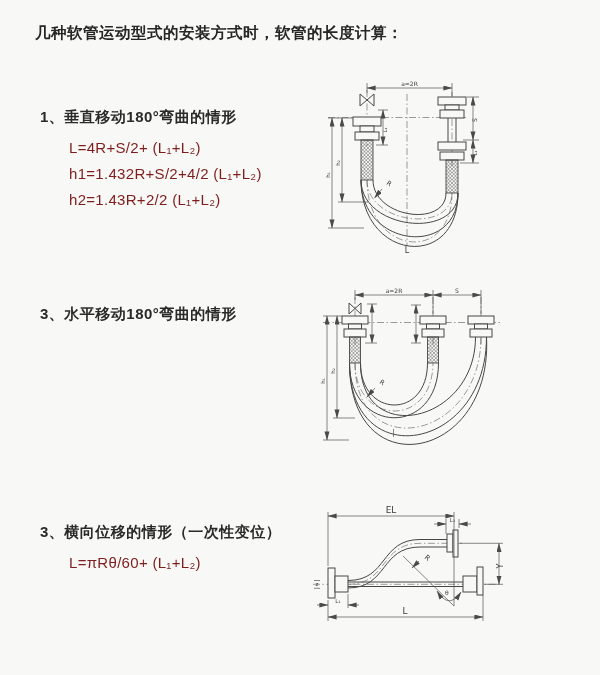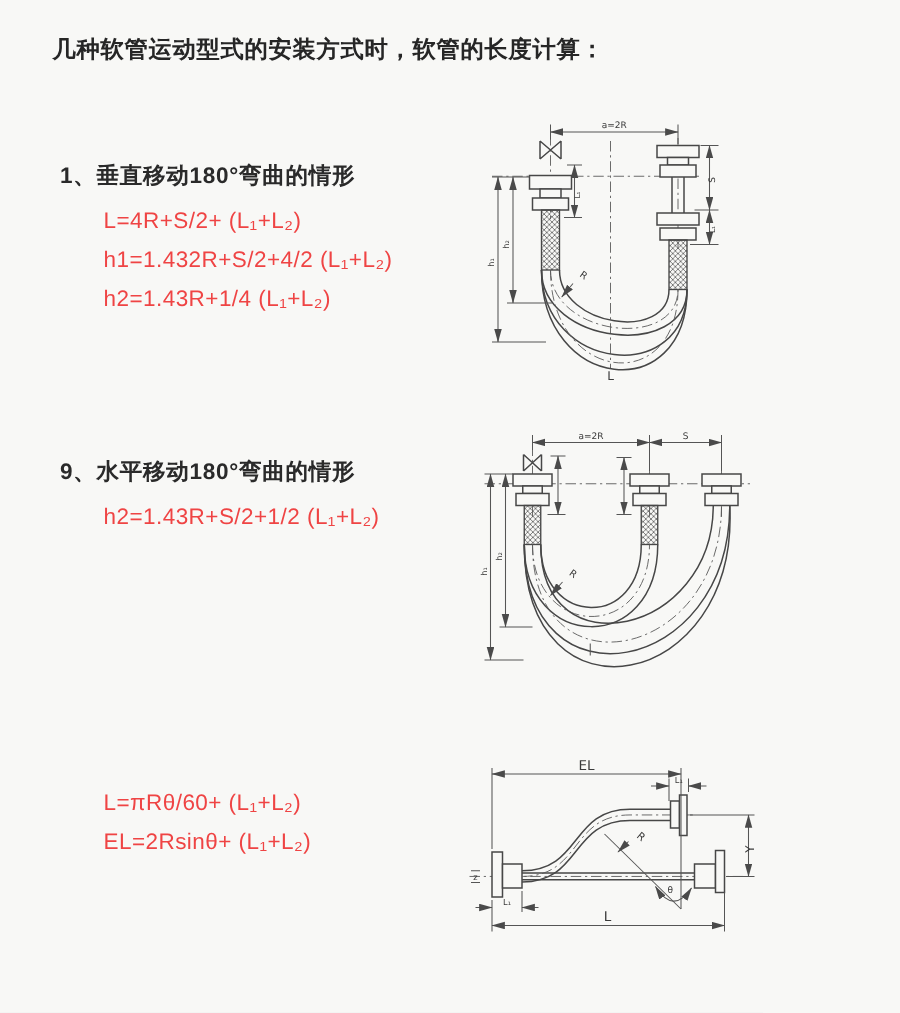--- a/index.html
+++ b/index.html
@@ -8,21 +8,21 @@
     position:relative;width:600px;height:675px;background:#f8f8f6;
     overflow:hidden;color:#2c2c2c;
   }
   .title{
     position:absolute;left:35px;top:23px;font-size:15.5px;font-weight:700;
     letter-spacing:.5px;color:#262626;
   }
   .sec{position:absolute;left:40px;}
   .sec .heading{font-size:15px;font-weight:700;letter-spacing:.5px;color:#2a2a2a;}
   .sec .formula{
-    margin-left:29px;font-size:15px;font-weight:400;color:#ef4444;
+    margin-left:29px;font-size:15px;font-weight:400;color:#7f1d1d;
     letter-spacing:.3px;height:26px;line-height:26px;white-space:pre;
   }
   .s1{top:108px;} .s2{top:305px;} .s3{top:523px;}
   .sec .heading{margin-bottom:8px;}
   svg{position:absolute;}
   .d1{left:312px;top:78px;}
   .d2{left:315px;top:283px;}
   .d3{left:303px;top:498px;}
   svg text{font-family:"DejaVu Sans",sans-serif;fill:#3a3a3a;}
   .pln{stroke:#474747;stroke-width:1;fill:none;}
@@ -35,31 +35,30 @@
 <body>
 
 <div class="page">
 
   <div class="title">几种软管运动型式的安装方式时，软管的长度计算：</div>
 
   <div class="sec s1">
     <div class="heading">1、垂直移动180°弯曲的情形</div>
     <div class="formula">L=4R+S/2+ (L₁+L₂)</div>
     <div class="formula">h1=1.432R+S/2+4/2 (L₁+L₂)</div>
-    <div class="formula">h2=1.43R+1/4 (L₁+L₂)</div>
+    <div class="formula">h2=1.43R+2/2 (L₁+L₂)</div>
   </div>
 
   <div class="sec s2">
-    <div class="heading">9、水平移动180°弯曲的情形</div>
-    <div class="formula">h2=1.43R+S/2+1/2 (L₁+L₂)</div>
+    <div class="heading">3、水平移动180°弯曲的情形</div>
   </div>
 
   <div class="sec s3">
+    <div class="heading">3、横向位移的情形（一次性变位）</div>
     <div class="formula">L=πRθ/60+ (L₁+L₂)</div>
-    <div class="formula">EL=2Rsinθ+ (L₁+L₂)</div>
   </div>
 
   <svg class="d1" width="185" height="178" viewBox="0 0 185 178">
     <defs>
       <pattern id="hatch" patternUnits="userSpaceOnUse" width="3.5" height="3.5">
         <path d="M0 0L3.5 3.5M3.5 0L0 3.5" stroke="#5a5a5a" stroke-width="0.5"></path>
       </pattern>
       <marker id="arr" markerWidth="10" markerHeight="6" refX="8.6" refY="2.5" orient="auto-start-reverse" markerUnits="userSpaceOnUse">
         <path d="M0 0L9 2.5L0 5Z" fill="#4a4a4a"></path>
       </marker>

